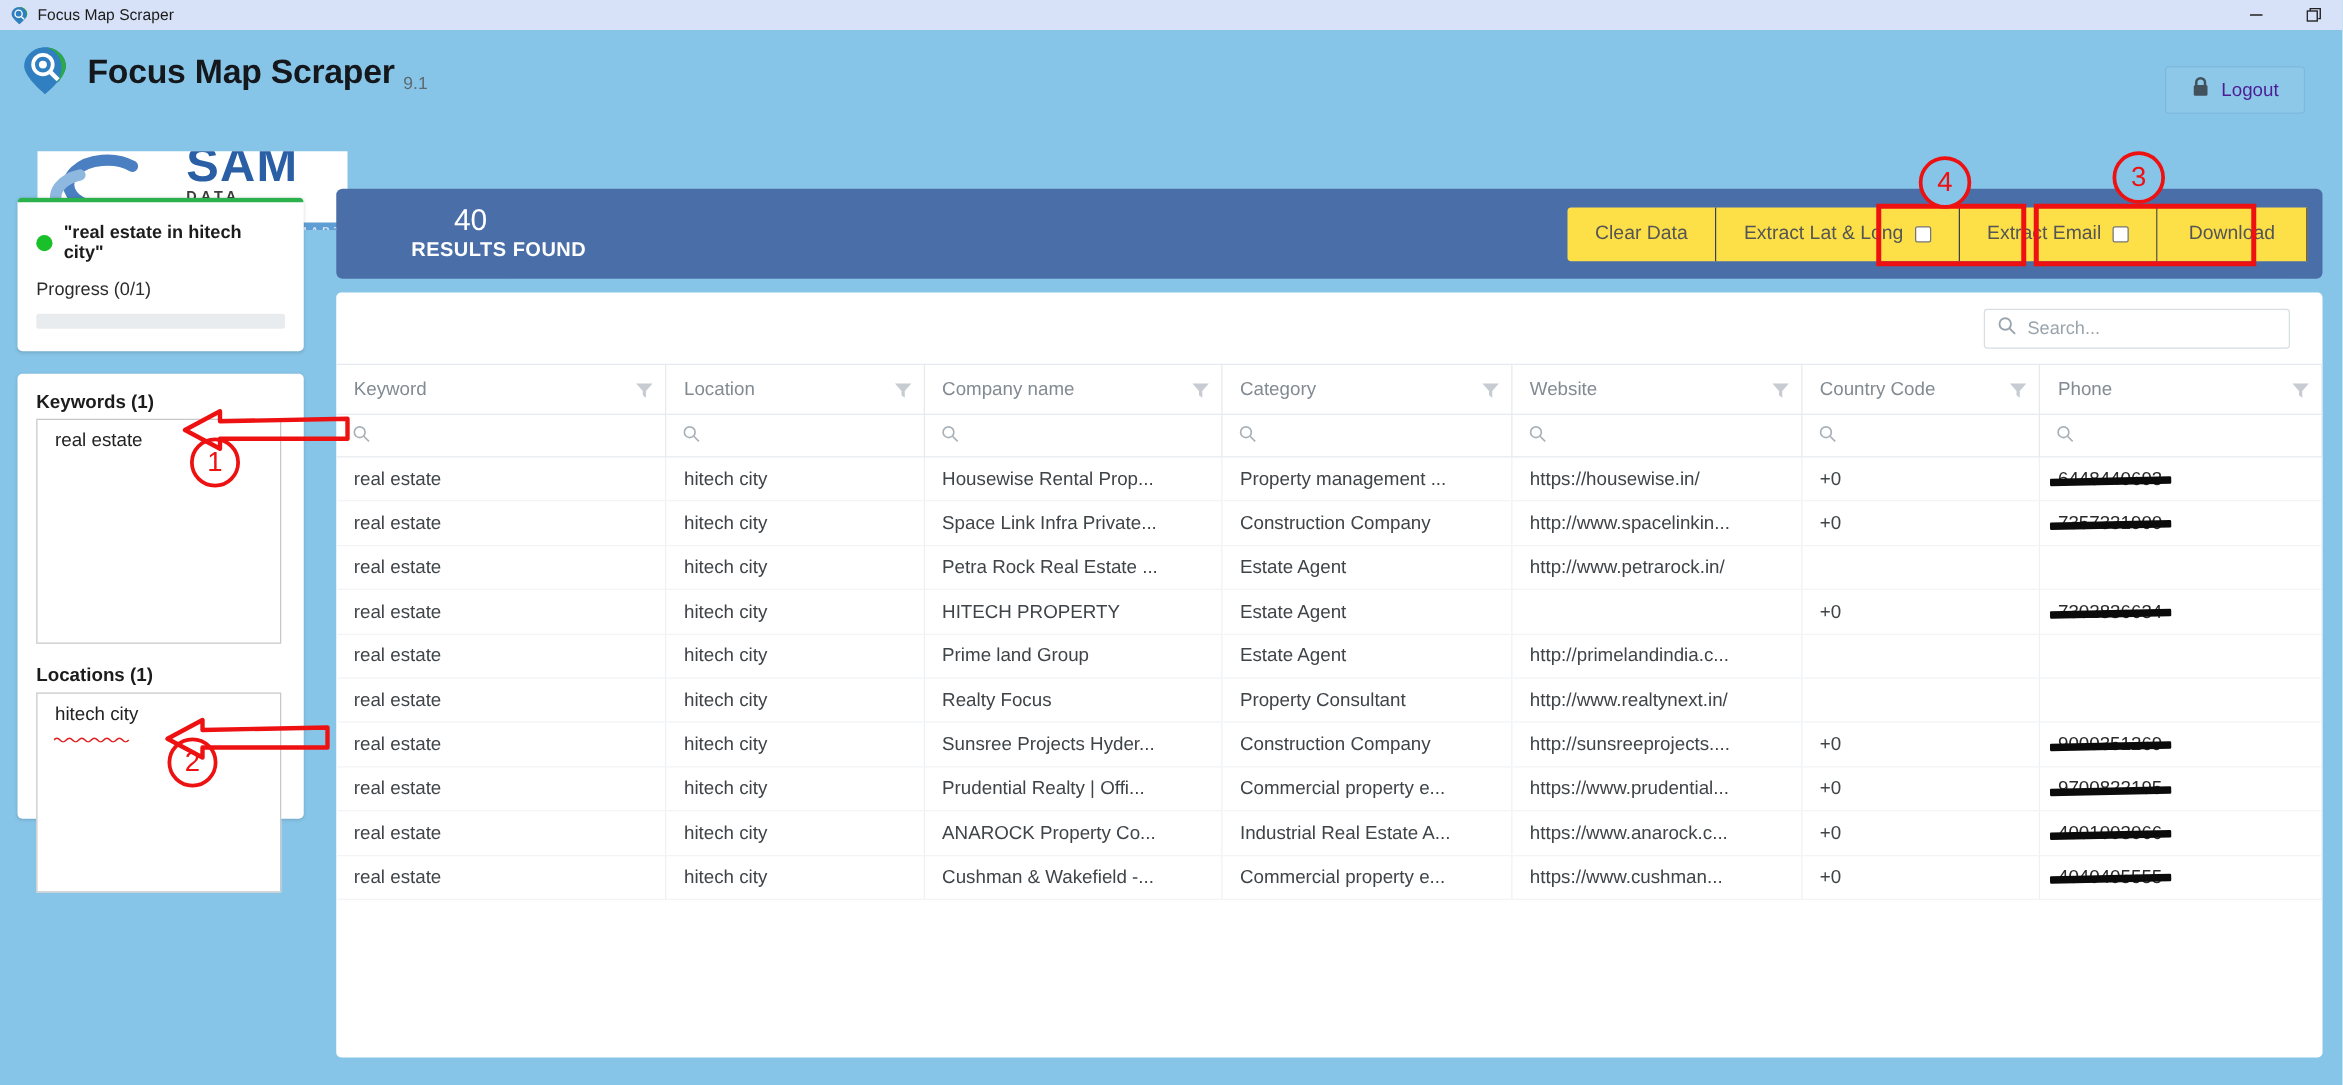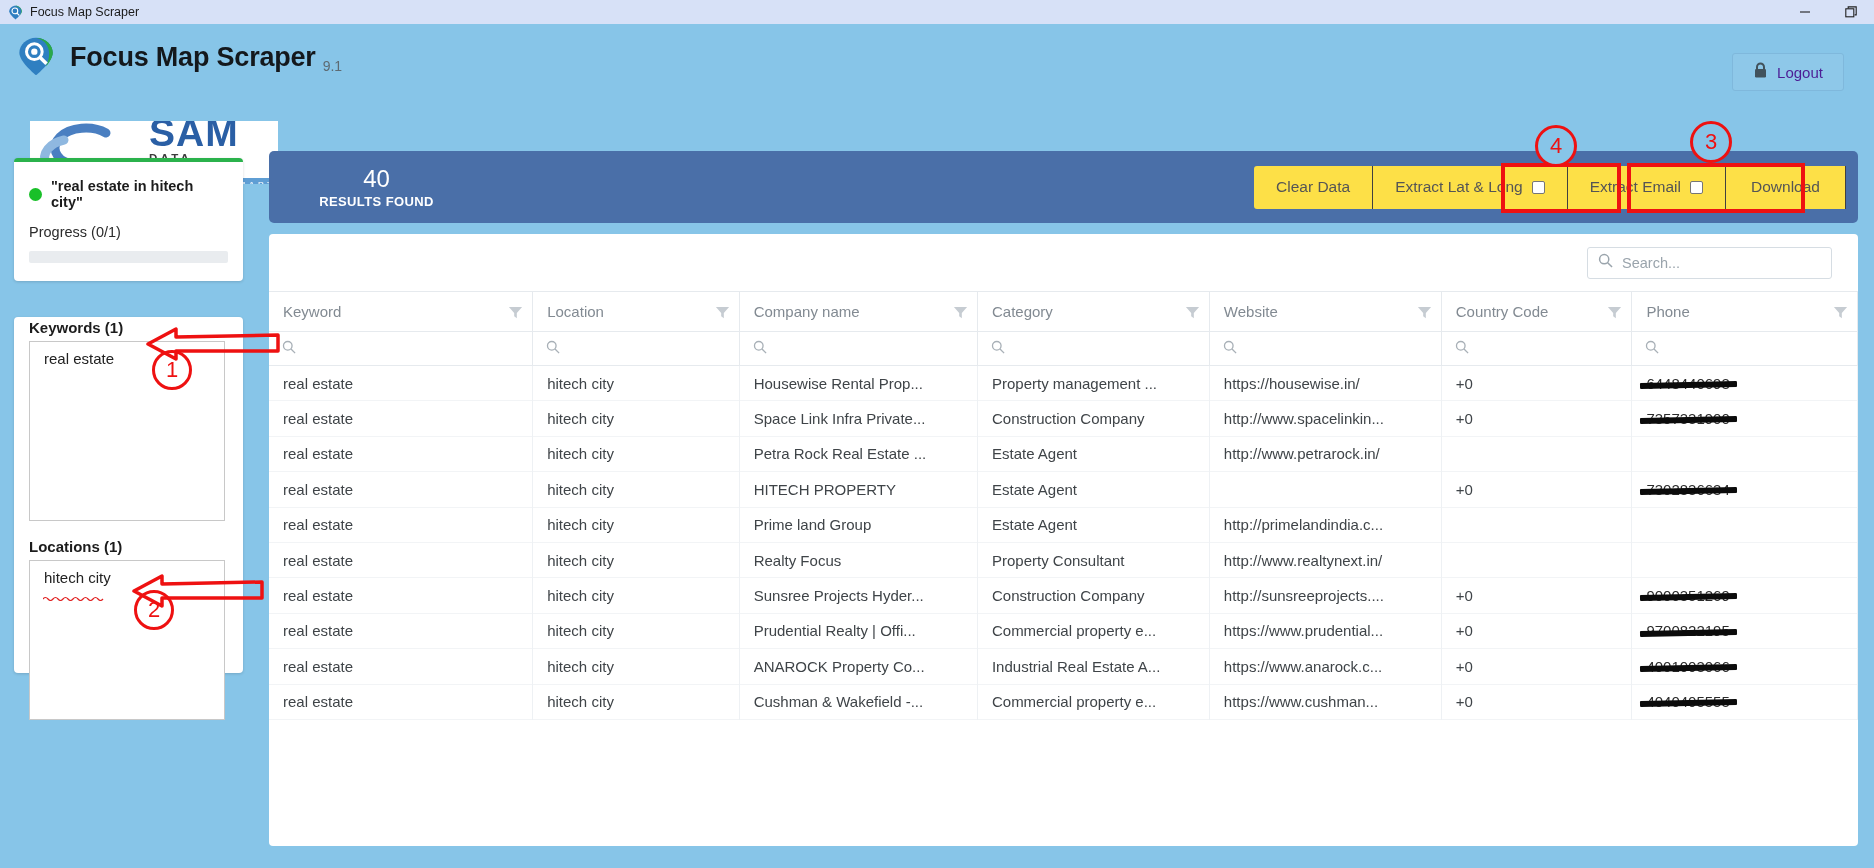--- a/index.html
+++ b/index.html
@@ -52,21 +52,21 @@
   
   .sidebar { position:absolute; left:14px; top:158px; width:229px; }
   .card { background:#fff; border-radius:4px; box-shadow:0 1px 3px rgba(0,0,0,.15); }
   .card-status { border-top:4px solid #2bb24c; padding:16px 15px 18px 15px; }
   .status-row { display:flex; align-items:center; gap:9px; }
   .dot { width:13px; height:13px; border-radius:50%; background:#19c029; flex:0 0 auto;}
   .status-txt { font-size:14.5px; font-weight:bold; color:#1c1c1c; }
   .progress-label { font-size:14.5px; color:#2b2b2b; margin-top:14px; }
   .progress-track { height:12px; background:#e9ecef; border-radius:2px; margin-top:11px; }
 
-  .card-inputs { margin-top:36px; padding:2px 15px 0 15px; height:356px; }
+  .card-inputs { margin-top:18px; padding:14px 15px 0 15px; height:356px; }
   .field-label { font-size:15px; font-weight:bold; color:#1c1c1c; margin-bottom:5px; }
   .ta {
     width:196px; border:1px solid #c8c8c8; background:#fff; resize:none;
     font-family:"Liberation Sans",sans-serif; font-size:15px; color:#222;
     padding:8px 0 0 14px; outline:none; display:block;
   }
   .ta-kw { height:180px; }
   .ta-loc { height:160px; }
   .ta-loc-wrap { position:relative; }
   .squiggle {
@@ -74,21 +74,21 @@
   }
 
   
   .main { position:absolute; left:269px; top:151px; right:16px; }
   .toolbar {
     background:#4a6fa8; border-radius:5px; height:72px; display:flex; align-items:center;
     padding:0 12px 0 0; position:relative;
   }
   .results { width:200px; text-align:center; color:#fff; padding-left:15px;}
   .results .num { font-size:24px; line-height:26px; font-weight:normal; }
-  .results .lbl { font-size:13px; letter-spacing:.4px; font-weight:bold; margin-top:2px;}
+  .results .lbl { font-size:16px; letter-spacing:.4px; font-weight:bold; margin-top:2px;text-align:right;}
   .btngroup { margin-left:auto; display:flex; align-items:stretch; height:43px; }
   .tb-b {
     background:#fde047; border:none; border-right:1px solid #404040; display:flex; align-items:center;
     justify-content:center; gap:9px; font-family:"Liberation Sans",sans-serif;
     font-size:15.5px; color:#555; cursor:pointer; padding:0 22px; white-space:nowrap;
   }
   .tb-b:first-child { border-radius:3px 0 0 3px; }
   .cbox { width:13px; height:13px; border:1px solid #767676; border-radius:2px; background:#fff; display:inline-block;}
   .b-download { width:120px; padding:0; }
   .b-start {

